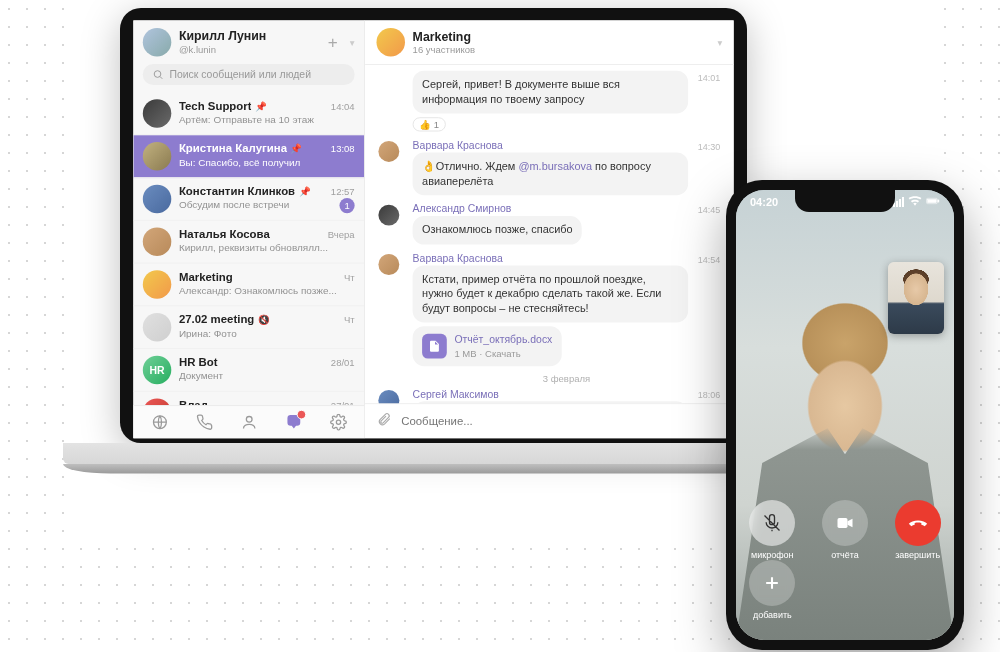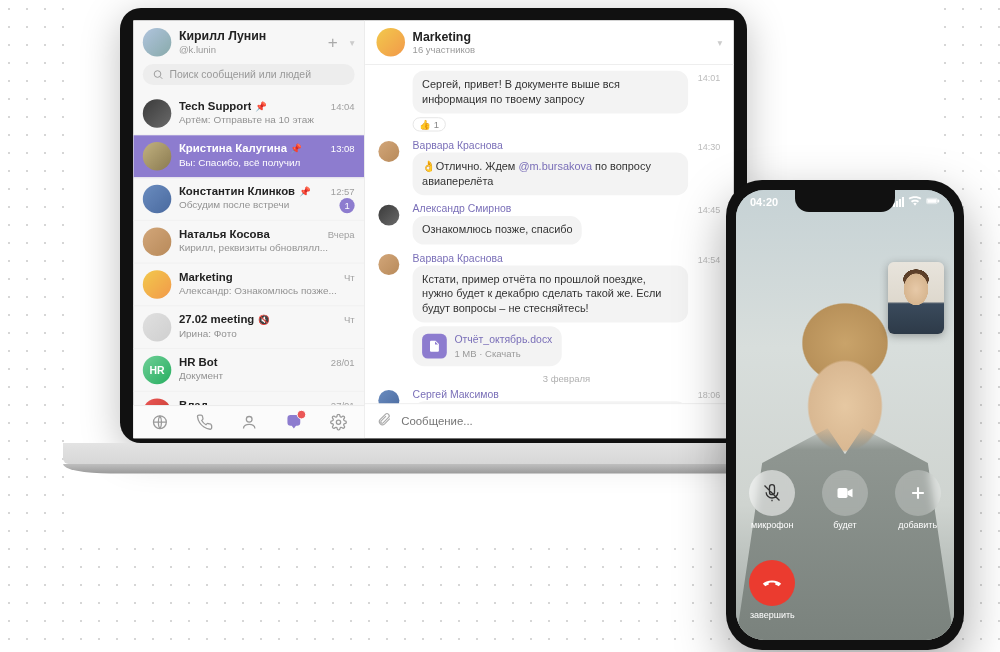--- a/index.html
+++ b/index.html
@@ -139,21 +139,21 @@
   .pip::after {
     content: ""; position: absolute; inset: 0;
     background:
       radial-gradient(ellipse 20px 26px at 50% 38%, #e7c9a8 0%, #d7b690 60%, transparent 62%),
       radial-gradient(ellipse 18px 14px at 50% 24%, #6a4a30 0%, #5a3e28 70%, transparent 72%),
       linear-gradient(180deg, transparent 55%, #3a4a5c 58%, #2d3a48 100%);
   }
 
   .callGrid {
     position: absolute; bottom: 20px; left: 0; right: 0; z-index: 4;
-    display: grid; grid-template-columns: repeat(3,1fr); row-gap: 30px; justify-items: center;
+    display: grid; grid-template-columns: repeat(3,1fr); row-gap: 0; justify-items: center;
   }
   .callBtn { display: flex; flex-direction: column; align-items: center; gap: 4px; }
   .callCircle {
     width: 46px; height: 46px; border-radius: 50%; background: rgba(255,255,255,.25);
     backdrop-filter: blur(4px); display: flex; align-items: center; justify-content: center;
   }
   .callCircle svg { width: 20px; height: 20px; color: #fff; }
   .callCircle.end { background: #eb3b2f; }
   .callCircle.muted { background: rgba(255,255,255,.55); }
   .callCircle.muted svg { color: #333; }
@@ -394,33 +394,33 @@
           </div>
         <span class="cLabel">микрофон</span>
       </div>
       <div class="callBtn">
         <div class="callCircle">
             <svg viewBox="0 0 24 24" fill="currentColor">
               <rect x="3" y="6" width="12" height="12" rx="2"></rect>
               <path d="M15 10l6-3v10l-6-3z"></path>
             </svg>
           </div>
-        <span class="cLabel">будет</span>
+        <span class="cLabel">отчёта</span>
+      </div>
+      <div class="callBtn">
+        <div class="callCircle end">
+            <svg viewBox="0 0 24 24" fill="currentColor">
+              <path d="M12 9C7 9 3 11 1 13l3 3c1-1 3-2 4-2v-2c1.3-.3 2.7-.5 4-.5s2.7.2 4 .5v2c1 0 3 1 4 2l3-3c-2-2-6-4-11-4z"></path>
+            </svg>
+          </div>
+        <span class="cLabel">завершить</span>
       </div>
       <div class="callBtn">
         <div class="callCircle">
             <svg viewBox="0 0 24 24" stroke="currentColor" stroke-width="2.5">
               <path d="M12 5v14M5 12h14"></path>
             </svg>
           </div>
         <span class="cLabel">добавить</span>
       </div>
-      <div class="callBtn">
-        <div class="callCircle end">
-            <svg viewBox="0 0 24 24" fill="currentColor">
-              <path d="M12 9C7 9 3 11 1 13l3 3c1-1 3-2 4-2v-2c1.3-.3 2.7-.5 4-.5s2.7.2 4 .5v2c1 0 3 1 4 2l3-3c-2-2-6-4-11-4z"></path>
-            </svg>
-          </div>
-        <span class="cLabel">завершить</span>
-      </div>
     </div>
   </div>
 </div>
 
 </body></html>

